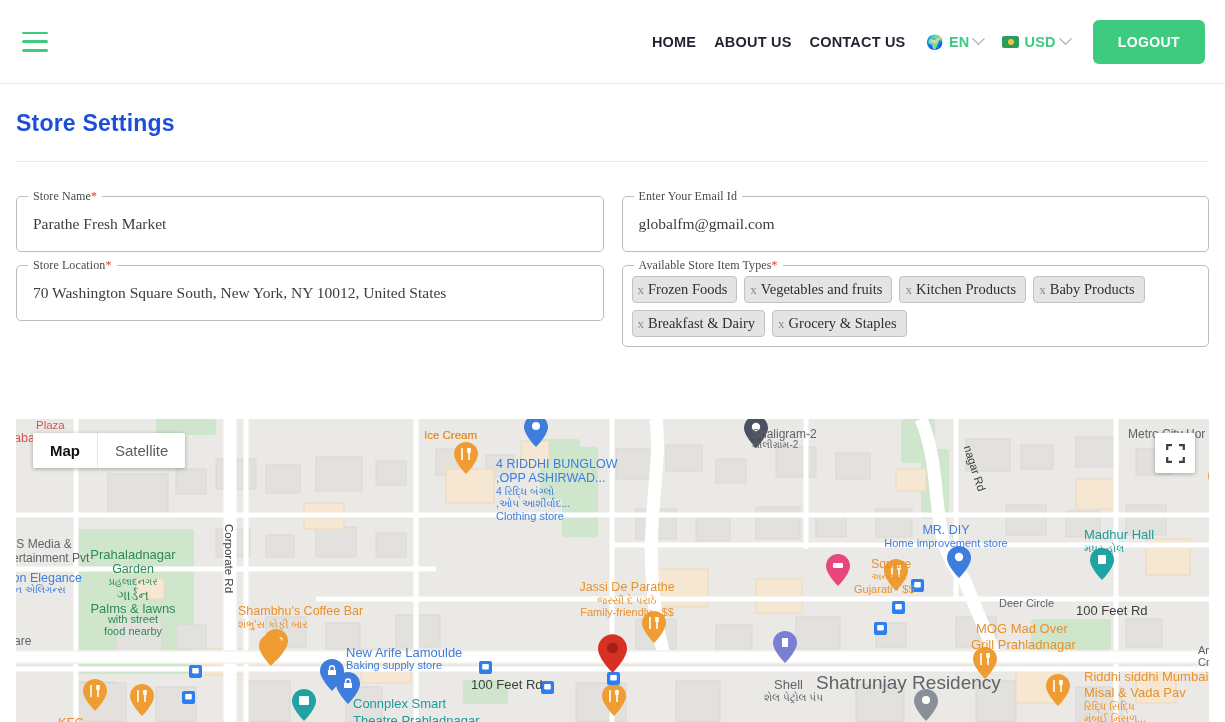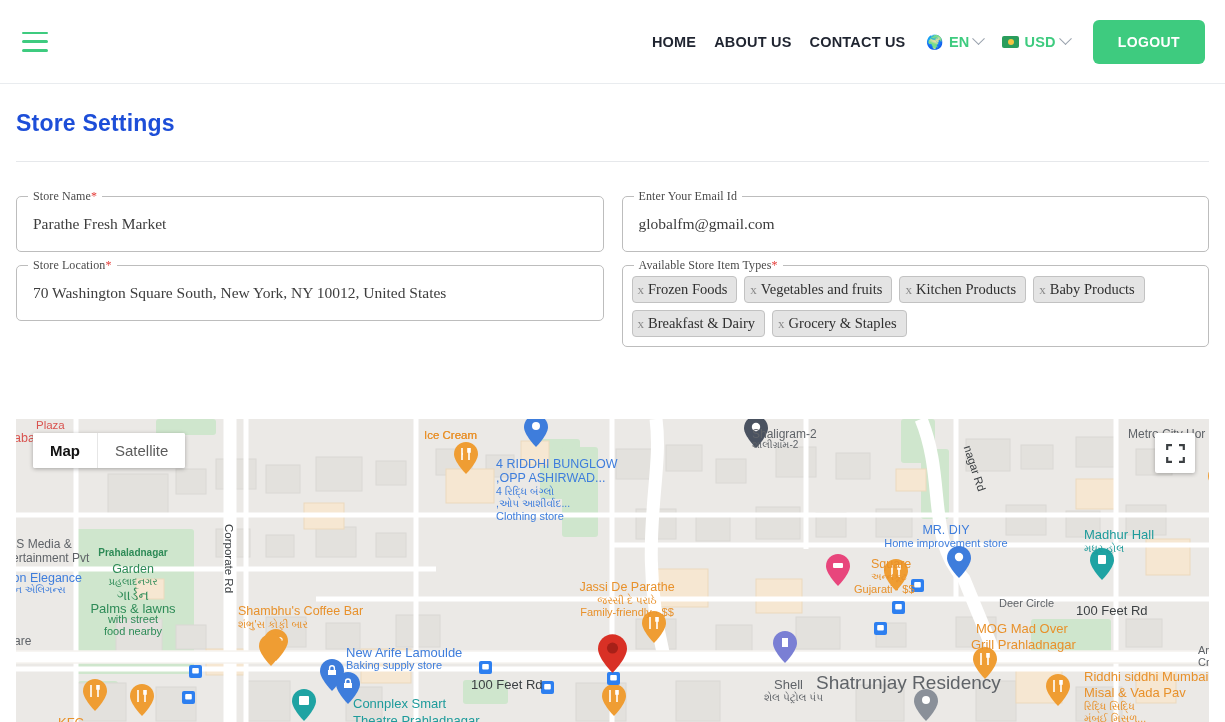--- a/index.html
+++ b/index.html
@@ -533,21 +533,21 @@
   <div id="map-labels">
       <div class="mlabel poi-orange" style="font-size: 11.5px; top: 10px; font-weight: 400; left: 408px;">Ice Cream</div>
       <div class="mlabel poi-blue" style="font-size: 12.5px; top: 38px; font-weight: 400; left: 480px;">4 RIDDHI BUNGLOW</div>
       <div class="mlabel poi-blue" style="font-size: 12.5px; top: 52px; font-weight: 400; left: 480px;">,OPP ASHIRWAD...</div>
       <div class="mlabel poi-blue" style="font-size: 10.5px; top: 66px; font-weight: 400; left: 480px;">4 રિદ્ધિ બંગ્લો</div>
       <div class="mlabel poi-blue" style="font-size: 10.5px; top: 78px; font-weight: 400; left: 480px;">,ઓપ આશીર્વાદ...</div>
       <div class="mlabel poi-blue" style="font-size: 11px; top: 91px; font-weight: 400; left: 480px;">Clothing store</div>
       <div class="mlabel poi-grey" style="font-size: 12px; top: 8px; font-weight: 400; left: 736px;">Shaligram-2</div>
       <div class="mlabel poi-grey" style="font-size: 10px; top: 20px; font-weight: 400; left: 736px;">શાલીગ્રામ-2</div>
       <div class="mlabel poi-grey" style="font-size: 12px; top: 8px; font-weight: 400; left: 1112px;">Metro City Hor</div>
-      <div class="mlabel poi-green" style="font-size: 10px; top: 128px; font-weight: 700; left: 117px; transform: translateX(-50%);">Prahaladnagar</div>
+      <div class="mlabel poi-green" style="font-size: 13px; top: 128px; font-weight: 400; left: 117px; transform: translateX(-50%);">Prahaladnagar</div>
       <div class="mlabel poi-green" style="font-size: 12.5px; top: 143px; font-weight: 400; left: 117px; transform: translateX(-50%);">Garden</div>
       <div class="mlabel poi-green" style="font-size: 10px; top: 157px; font-weight: 400; left: 117px; transform: translateX(-50%);">પ્રહલાદનગર</div>
       <div class="mlabel poi-green" style="font-size: 14px; top: 168px; font-weight: 400; left: 117px; transform: translateX(-50%);">ગાર્ડન</div>
       <div class="mlabel poi-green" style="font-size: 13px; top: 182px; font-weight: 400; left: 117px; transform: translateX(-50%);">Palms &amp; lawns</div>
       <div class="mlabel poi-green" style="font-size: 11px; top: 194px; font-weight: 400; left: 117px; transform: translateX(-50%);">with street</div>
       <div class="mlabel poi-green" style="font-size: 11px; top: 206px; font-weight: 400; left: 117px; transform: translateX(-50%);">food nearby</div>
       <div class="mlabel poi-road" style="font-size: 11.5px; top: 105px; font-weight: 400; left: 219px; transform: rotate(90deg); transform-origin: left top;">Corporate Rd</div>
       <div class="mlabel poi-grey" style="font-size: 12px; top: 118px; font-weight: 400; left: -10px;">'AS Media &amp;</div>
       <div class="mlabel poi-grey" style="font-size: 12px; top: 132px; font-weight: 400; left: -14px;">ntertainment Pvt</div>
       <div class="mlabel poi-blue" style="font-size: 12.5px; top: 152px; font-weight: 400; left: -16px;">scon Elegance</div>

